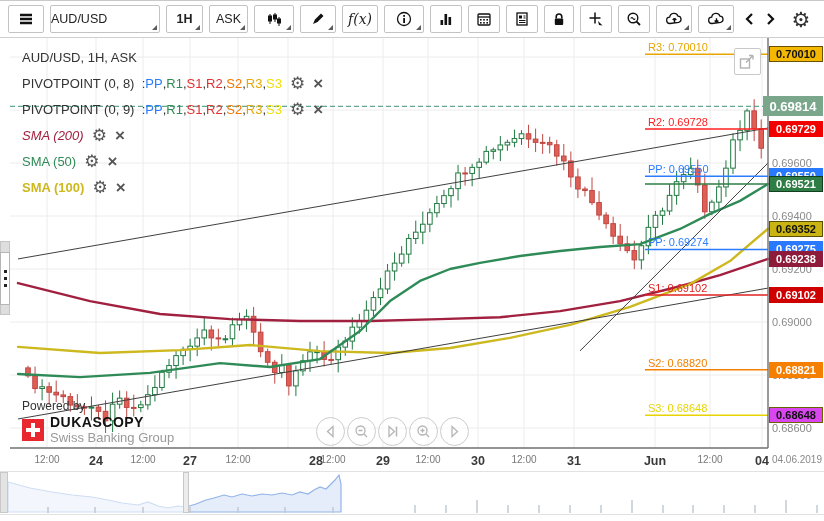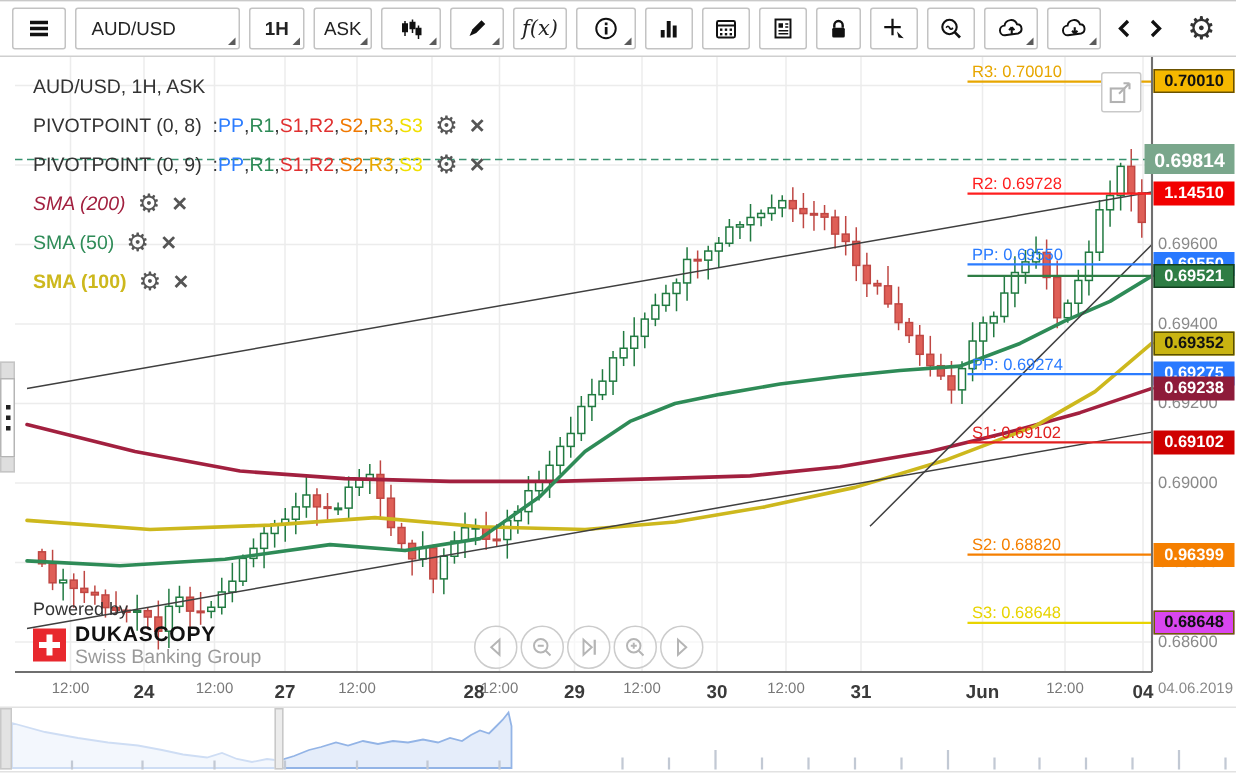--- a/index.html
+++ b/index.html
@@ -343,21 +343,21 @@
       <line x1="786" y1="512" x2="786" y2="499" stroke="#c2c9d4" stroke-width="1.5"></line>
       <line x1="817" y1="512" x2="817" y2="504" stroke="#c2c9d4" stroke-width="1.5"></line>
     </svg>
 
   <div class="toolbar">
     <button class="tbtn" style="width:36px">
       <svg width="18" height="18">
           <path d="M3 5h12M3 9h12M3 13h12" stroke="#111" stroke-width="2.4" fill="none"></path>
         </svg>
     </button>
-    <button class="tbtn" style="width:110px;justify-content:flex-start;padding-left:10px">
+    <button class="tbtn" style="width:110px;justify-content:flex-start;">
       <span>AUD/USD</span>
         <span class="corner"></span>
     </button>
     <button class="tbtn" style="width:37px;font-weight:bold">
       <span>1H</span>
         <span class="corner"></span>
     </button>
     <button class="tbtn" style="width:39px">
       <span>ASK</span>
         <span class="corner"></span>
@@ -525,26 +525,26 @@
       </div>
     </div>
   <div id="overlay">
       <div class="ytick" style="top: 156px;">0.69600</div>
       <div class="ytick" style="top: 209px;">0.69400</div>
       <div class="ytick" style="top: 262px;">0.69200</div>
       <div class="ytick" style="top: 315px;">0.69000</div>
       <div class="ytick" style="top: 368px;">0.68800</div>
       <div class="ytick" style="top: 421px;">0.68600</div>
       <div class="ptag" style="background: rgb(245, 184, 0); color: rgb(17, 17, 17); border: 1px solid rgb(107, 82, 0); top: 45.35px;">0.70010</div>
-      <div class="ptag" style="background: rgb(242, 0, 0); color: rgb(255, 255, 255); top: 120.08px;">1.14510</div>
+      <div class="ptag" style="background: rgb(242, 0, 0); color: rgb(255, 255, 255); top: 120.08px;">0.69729</div>
       <div class="ptag" style="background: rgb(41, 121, 255); color: rgb(255, 255, 255); top: 167.25px;">0.69550</div>
       <div class="ptag" style="background: rgb(46, 125, 68); color: rgb(255, 255, 255); border: 1px solid rgb(18, 63, 31); top: 174.935px;">0.69521</div>
       <div class="ptag" style="background: rgb(41, 121, 255); color: rgb(255, 255, 255); top: 240.39px;">0.69275</div>
       <div class="ptag" style="background: rgb(207, 0, 0); color: rgb(255, 255, 255); top: 285.97px;">0.69102</div>
-      <div class="ptag" style="background: rgb(245, 127, 0); color: rgb(255, 255, 255); top: 360.7px;">0.96399</div>
+      <div class="ptag" style="background: rgb(245, 127, 0); color: rgb(255, 255, 255); top: 360.7px;">0.68821</div>
       <div class="ptag" style="background: #d946ef; color: rgb(17, 17, 17); border: 1px solid rgb(107, 98, 0); top: 406.28px;">0.68648</div>
       <div class="ptag" style="background: rgb(201, 180, 17); color: rgb(17, 17, 17); border: 1px solid rgb(90, 80, 0); top: 219.72px;">0.69352</div>
       <div class="ptag" style="background: rgb(142, 27, 58); color: rgb(255, 255, 255); top: 249.93px;">0.69238</div>
       <div class="ptag main" style="background: rgb(122, 167, 140); color: rgb(255, 255, 255); top: 95.29px;">0.69814</div>
     </div>
 
   <button id="expand-btn">
     <svg width="25" height="25">
         <g stroke="#b2b2b2" fill="none" stroke-width="1.4">
           <rect x="5.5" y="10" width="9" height="9" fill="#fff"></rect>

